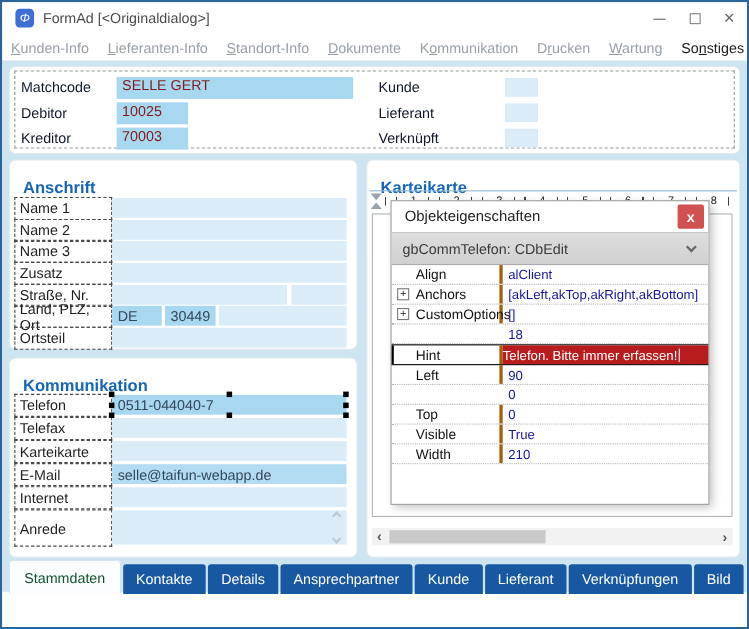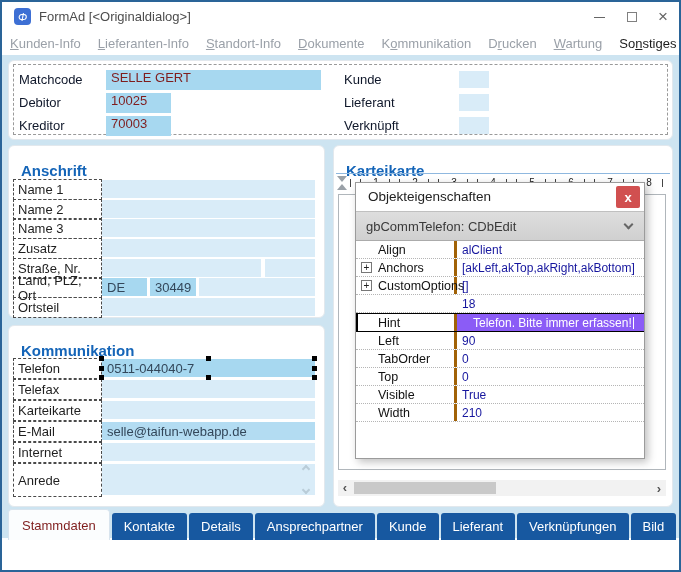--- a/index.html
+++ b/index.html
@@ -60,26 +60,26 @@
   .insp-title-text{position:absolute;left:12px;top:6px;font-size:13.5px;color:#222}
   .insp-close{position:absolute;right:4px;top:3px;width:24px;height:22px;background:#d15050;border-radius:2px;color:#fff;font-size:13px;font-weight:bold;display:flex;align-items:center;justify-content:center}
   .combo{position:absolute;left:0;top:28px;right:0;height:30px;background:linear-gradient(#dedede,#d0d0d0);border-top:1px solid #c0c0c0;border-bottom:1px solid #ababab;display:flex;align-items:center;padding-left:10px;font-size:13px;color:#3a3a3a}
   .combo-chev{position:absolute;right:12px;top:9px;width:7px;height:7px;border-right:2px solid #666;border-bottom:2px solid #666;transform:rotate(45deg)}
   .prow{position:absolute;left:0;right:0;height:18px;border-bottom:1px dotted #b5b5b5}
   .pname{position:absolute;left:0;top:0;bottom:0;width:101px;border-right:3px solid #a16207;padding-left:22px;display:flex;align-items:center;font-size:12.5px;color:#111}
   .pval{position:absolute;left:101px;top:0;bottom:0;right:0;padding-left:5px;display:flex;align-items:center;font-size:12px;color:#16169e;white-space:nowrap;overflow:hidden}
   .expbox{position:absolute;left:5px;top:3px;width:11px;height:11px;border:1px solid #777;font-size:10px;line-height:9px;text-align:center;color:#222;background:#fff}
   .prow.sel{border-top:1px solid #000;border-bottom:1px solid #000;height:19px}
   .prow.sel .pname::before{content:"";position:absolute;left:0;top:0;bottom:0;width:2px;background:#000}
-  .prow.sel .pval{background:#8b5cf6;color:#fff;padding-left:16px}
+  .prow.sel .pval{background:#b91c1c;color:#fff;padding-left:0}
   .caret{display:inline-block;width:1px;height:12px;background:#fff;margin-left:1px}
   
   .tabbar{position:absolute;left:0;right:0;top:505px;height:33px;display:flex;align-items:flex-end;padding-left:6px;gap:2px;z-index:5}
   .tab{height:27px;background:#1758a0;color:#fff;border-radius:3px 3px 0 0;padding:0 12px;display:flex;align-items:center;font-size:13px;white-space:nowrap}
-  .tab.active{height:31px;background:#fbfdfe;color:#7f1d1d;border:1px solid #d8e4ee;border-bottom:none;border-radius:4px 4px 0 0;padding:0 13px}
+  .tab.active{height:31px;background:#fbfdfe;color:#14532d;border:1px solid #d8e4ee;border-bottom:none;border-radius:4px 4px 0 0;padding:0 13px}
 </style>
 </head>
 <body>
 
 <div class="window">
 
   <div class="titlebar">
     <div class="app-icon">
         <span>Φ</span>
       </div>
@@ -316,23 +316,20 @@
     </div>
     <div class="prow" style="top:149px">
       <div class="pname">
           <span>Left</span>
         </div>
       <div class="pval">
           <span>90</span>
         </div>
     </div>
     <div class="prow" style="top:167px">
-      <div class="pname">
-          <span>TabOrder</span>
-        </div>
       <div class="pval">
           <span>0</span>
         </div>
     </div>
     <div class="prow" style="top:185px">
       <div class="pname">
           <span>Top</span>
         </div>
       <div class="pval">
           <span>0</span>

